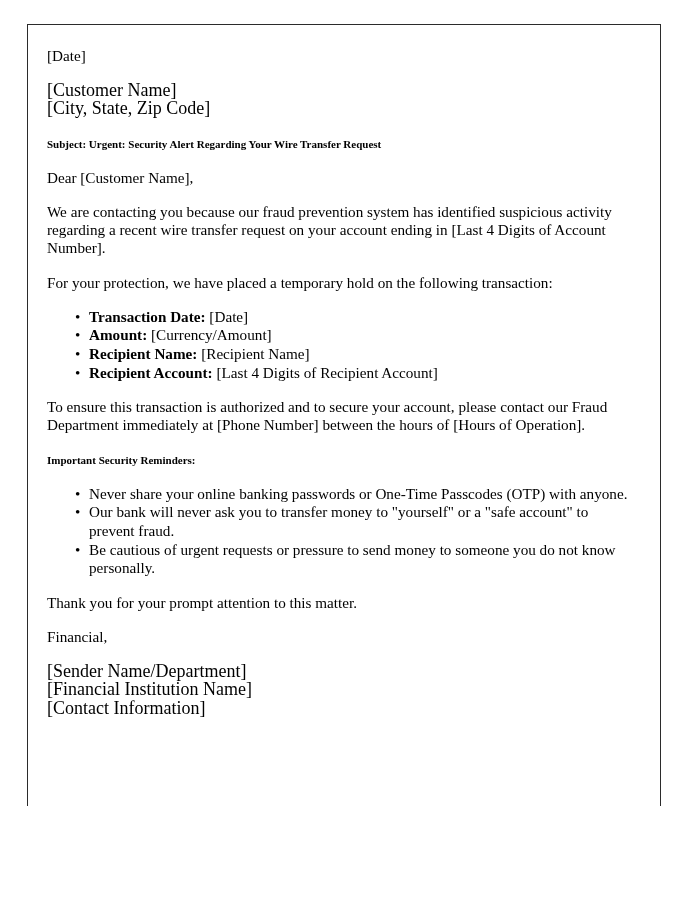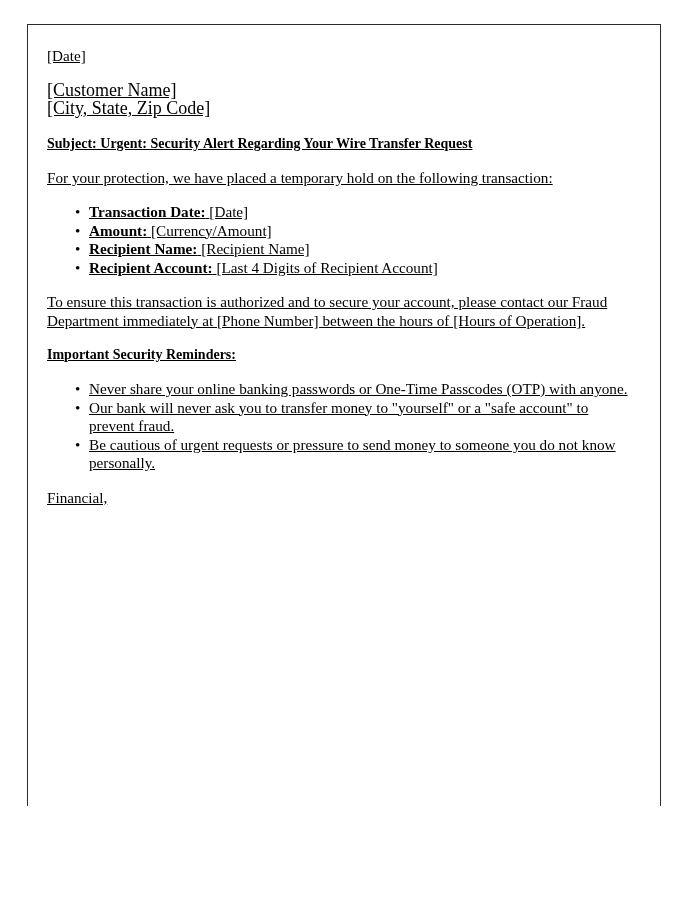--- a/index.html
+++ b/index.html
@@ -29,34 +29,33 @@
     border-bottom: none;
     background: #ffffff;
     overflow: hidden;
   }
 
   .page-body {
     position: absolute;
     left: 19px;
     top: 22px;
     width: 590px;
-    text-decoration: underline;
   }
 
   .blk {
     font-size: 15.2px;
     line-height: 18.2px;
     margin: 0 0 16px 0;
     text-align: left;
   }
   .blk.addr-gap { margin-bottom: 17px; }
 
   .lbl { font-weight: bold; }
   .heading {
-    font-size: 14px;
+    font-size: 11px;
     line-height: 18.2px;
     font-weight: bold;
     margin: 0 0 16px 0;
   }
 
   .bullets {
     list-style: none;
     margin: 0 0 16px 0;
     padding: 0;
   }
@@ -89,21 +88,23 @@
 
     <p class="blk">[Date]</p>
 
     <div class="blk addr-gap">
       <div class="sig-line">[Customer Name]</div>
       <div class="sig-line">[City, State, Zip Code]</div>
     </div>
 
     <p class="heading">Subject: Urgent: Security Alert Regarding Your Wire Transfer Request</p>
 
+    <p class="blk">Dear [Customer Name],</p>
 
+    <p class="blk">We are contacting you because our fraud prevention system has identified suspicious activity regarding a recent wire transfer request on your account ending in [Last 4 Digits of Account Number].</p>
 
     <p class="blk">For your protection, we have placed a temporary hold on the following transaction:</p>
 
     <ul class="bullets">
       <li>
         <span class="dot">•</span>
         <span class="lbl">Transaction Date:</span>
         <span>[Date]</span>
       </li>
       <li>
@@ -136,18 +137,24 @@
       <li>
         <span class="dot">•</span>
         <span>Our bank will never ask you to transfer money to "yourself" or a "safe account" to prevent fraud.</span>
       </li>
       <li>
         <span class="dot">•</span>
         <span>Be cautious of urgent requests or pressure to send money to someone you do not know personally.</span>
       </li>
     </ul>
 
+    <p class="blk">Thank you for your prompt attention to this matter.</p>
 
     <p class="blk">Financial,</p>
 
+    <div class="sig-block">
+      <div class="sig-line">[Sender Name/Department]</div>
+      <div class="sig-line">[Financial Institution Name]</div>
+      <div class="sig-line">[Contact Information]</div>
+    </div>
 
   </div>
 </div>
 
 </body></html>

